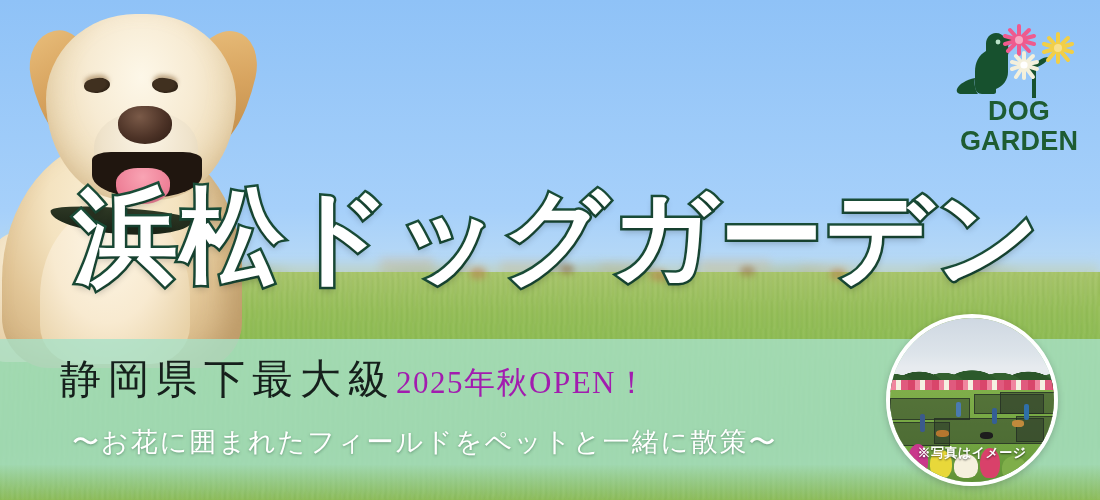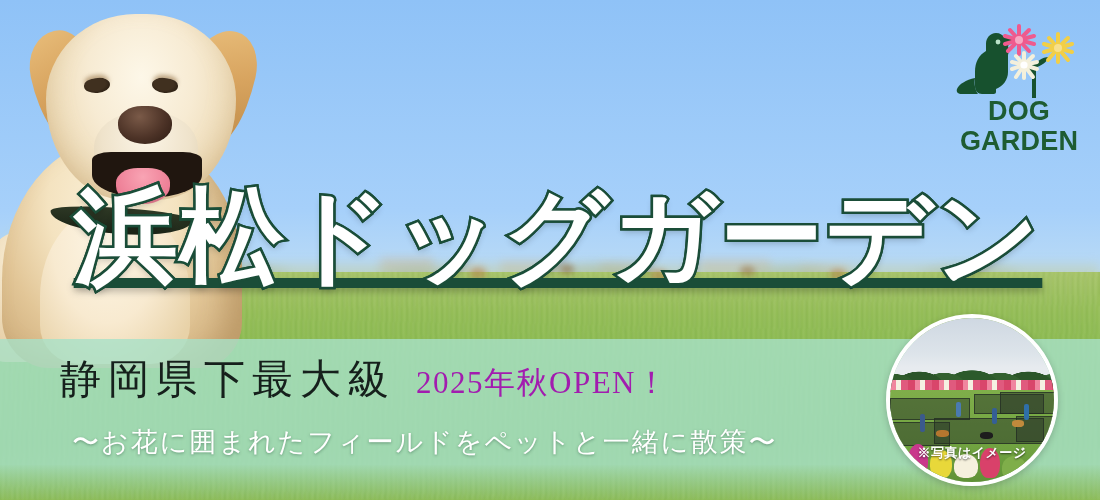--- a/index.html
+++ b/index.html
@@ -167,36 +167,35 @@
     text-align:center;
     font-family:"Liberation Serif", serif;
     font-weight:700;
     font-size:104px;
     line-height:1.05;
     letter-spacing:2px;
     color:#ffffff;
     -webkit-text-stroke:5px #1a4d38;
     paint-order:stroke fill;
     text-shadow:0 4px 7px rgba(0,0,0,.22);
-    text-decoration:underline;
   }
 
   
   .band {
     position:absolute; left:0; right:0; top:339px; height:126px;
     background:rgba(168,225,200,.80);
   }
   .band-fade {
     position:absolute; left:0; right:0; top:465px; height:35px;
     background:linear-gradient(180deg,rgba(168,225,200,.78),rgba(168,225,200,0));
   }
 
   .subline {
     position:absolute; left:60px; top:352px; width:800px;
-    display:flex; align-items:baseline; gap:20px;
+    display:flex; align-items:baseline; 
     font-family:"Liberation Serif", serif;
   }
   .subline .big {
     font-size:41px; color:#16201c; letter-spacing:7px; font-weight:400;
   }
   .subline .open {
     font-size:31px; color:#a21caf; letter-spacing:1.5px;
   }
 
   .tagline {

